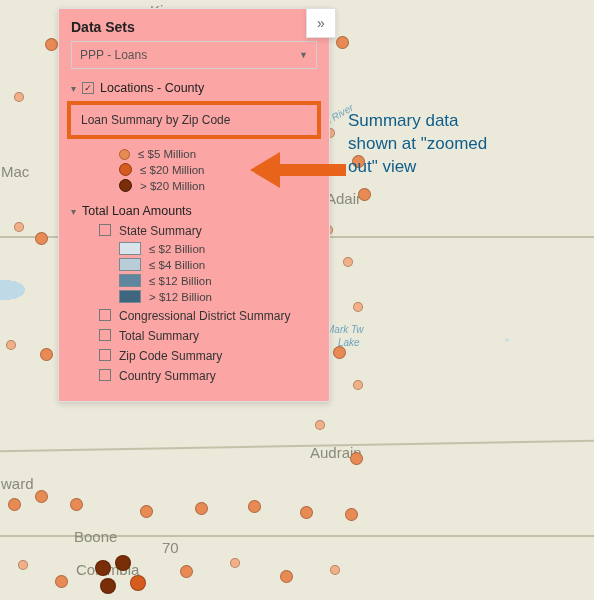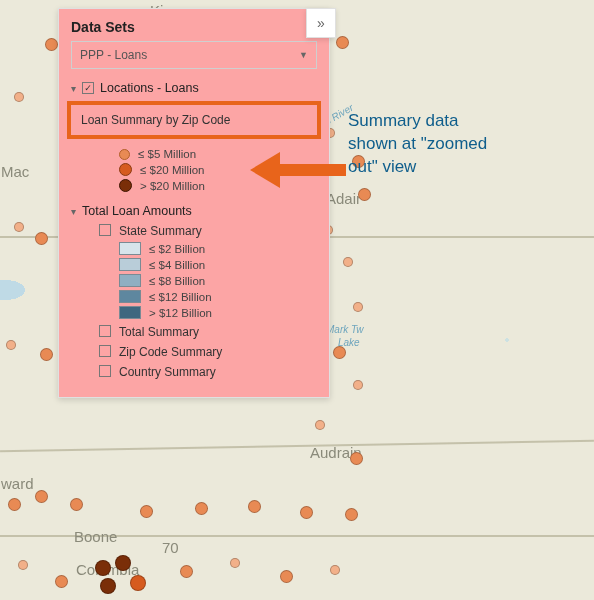--- a/index.html
+++ b/index.html
@@ -105,21 +105,21 @@
 <div class="panel">
   <h3>Data Sets</h3>
   <div class="dropdown">
     <span>PPP - Loans</span>
     <span class="caret">▼</span>
   </div>
 
   <div class="section-hdr">
     <span class="chev">▾</span>
     <span class="chk checked"></span>
-    <span>Locations - Loans</span>
+    <span>Locations - County</span>
   </div>
   <div class="highlight">
     <span>Loan Summary by Zip Code</span>
   </div>
   <div class="legend" id="legend1">
       <div class="row" style="visibility: hidden; height: 2px; margin: 0px;">
         <span class="sw-dot s1"></span>
         <span>≤ $1 Million</span>
       </div>
       <div class="row">
@@ -147,33 +147,33 @@
   <div class="legend" id="legend2">
       <div class="row">
         <span class="sw-rect" style="background: rgb(215, 228, 235);"></span>
         <span>≤ $2 Billion</span>
       </div>
       <div class="row">
         <span class="sw-rect" style="background: rgb(185, 205, 217);"></span>
         <span>≤ $4 Billion</span>
       </div>
       <div class="row">
-        <span class="sw-rect" style="background: rgb(143, 175, 194);"></span>
-        <span>≤ $8 Billion</span>
-      </div>
-      <div class="row">
         <span class="sw-rect" style="background: rgb(94, 135, 159);"></span>
         <span>≤ $12 Billion</span>
       </div>
       <div class="row">
         <span class="sw-rect" style="background: rgb(62, 103, 127);"></span>
         <span>&gt; $12 Billion</span>
       </div>
     </div>
   <div id="other-summaries">
+      <div class="sub">
+        <span class="chk"></span>
+        <span>Congressional District Summary</span>
+      </div>
       <div class="sub">
         <span class="chk"></span>
         <span>Total Summary</span>
       </div>
       <div class="sub">
         <span class="chk"></span>
         <span>Zip Code Summary</span>
       </div>
       <div class="sub">
         <span class="chk"></span>

